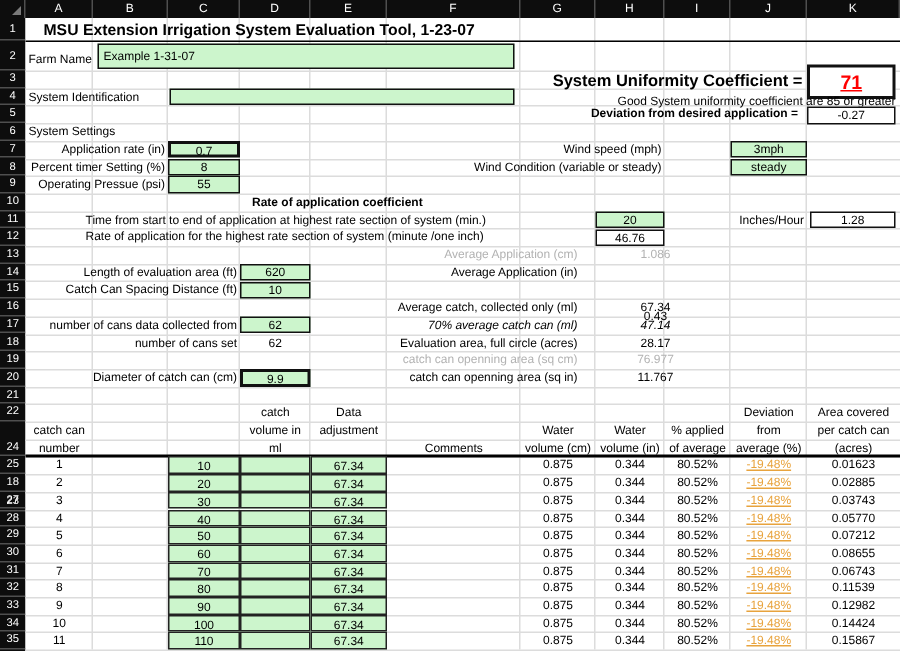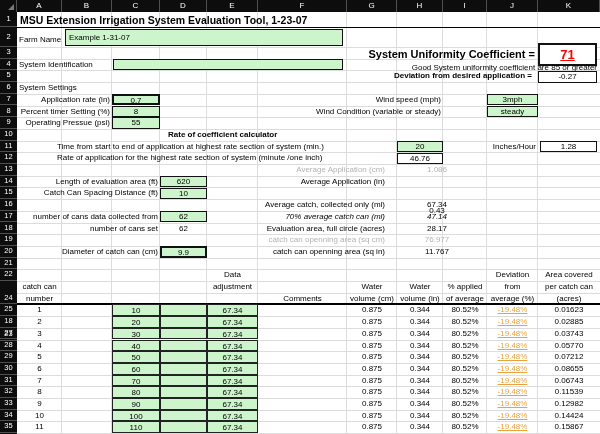--- a/index.html
+++ b/index.html
@@ -148,21 +148,21 @@
         <div class="hgrid" style="top: 339.2px;"></div>
         <div class="hgrid" style="top: 350.9px;"></div>
         <div class="hgrid" style="top: 362.6px;"></div>
         <div class="hgrid" style="top: 374.3px;"></div>
         <div class="hgrid" style="top: 386px;"></div>
         <div class="hgrid" style="top: 397.7px;"></div>
         <div class="hgrid" style="top: 409.4px;"></div>
         <div class="hgrid" style="top: 421.1px;"></div>
       </div>
 
-    <div class="title" style="left:3px;top:1px;text-align:center;">MSU Extension Irrigation System Evaluation Tool, 1-23-07</div>
+    <div class="title" style="left:12px;top:1px;text-align:center;">MSU Extension Irrigation System Evaluation Tool, 1-23-07</div>
     <div class="bline" style="top:15px;height:1px;"></div>
 
     <div class="lbl" style="left:2px;top:21px;line-height:13px;">Farm Name</div>
     <div class="box green" style="left:48px;top:16.5px;width:278px;height:17.5px;text-align:left;padding-left:3px;line-height:15px;">Example 1-31-07</div>
 
     <div class="coef" style="left:260px;top:35px;width:258px;line-height:15px;">System Uniformity Coefficient =</div>
     <div class="box thick coefval" style="left:521px;top:31px;width:59px;height:23px;">71</div>
     <div class="lbl r" style="left:280px;top:50.5px;width:300px;line-height:10px;">Good System uniformity coefficient are 85 or greater</div>
 
     <div class="lbl" style="left:2px;top:46.7px;">System Identification</div>
@@ -178,21 +178,21 @@
     <div class="lbl r" style="left:0px;top:93.5px;width:93px;">Percent timer Setting (%)</div>
     <div class="box green" style="left:95px;top:93.7px;width:48px;height:11.2px;">8</div>
     <div class="lbl r" style="left:0px;top:105.2px;width:93px;">Operating Pressue (psi)</div>
     <div class="box green" style="left:95px;top:105.4px;width:48px;height:11.2px;">55</div>
 
     <div class="lbl r" style="left:200px;top:81.8px;width:224px;">Wind speed (mph)</div>
     <div class="box green" style="left:470px;top:82px;width:51px;height:11.2px;">3mph</div>
     <div class="lbl r" style="left:200px;top:93.5px;width:224px;">Wind Condition (variable or steady)</div>
     <div class="box green" style="left:470px;top:93.7px;width:51px;height:11.2px;">steady</div>
 
-    <div class="lbl b" style="left:151px;top:116.9px;">Rate of coefficient calculator</div>
+    <div class="lbl b" style="left:151px;top:116.9px;">Rate of application coefficient</div>
     <div class="lbl" style="left:40px;top:128.6px;">Time from start to end of application at highest rate section of system (min.)</div>
     <div class="box green" style="left:380px;top:128.9px;width:46px;height:11.2px;">20</div>
     <div class="lbl r" style="left:430px;top:128.6px;width:89px;">Inches/Hour</div>
     <div class="box" style="left:523px;top:128.9px;width:57px;height:11.2px;">1.28</div>
     <div class="lbl" style="left:40px;top:140.3px;">Rate of application for the highest rate section of system (minute /one inch)</div>
     <div class="box" style="left:380px;top:140.6px;width:46px;height:11.2px;">46.76</div>
 
     <div class="lbl r gray" style="left:150px;top:152px;width:218px;">Average Application (cm)</div>
     <div class="plainval gray" style="left:380px;top:152px;width:80px;">1.086</div>
 
@@ -220,20 +220,23 @@
     <div class="lbl r gray" style="left:150px;top:222.2px;width:218px;">catch can openning area (sq cm)</div>
     <div class="plainval gray" style="left:380px;top:222.2px;width:80px;">76.977</div>
 
     <div class="lbl r" style="left:0px;top:233.9px;width:141px;">Diameter of catch can (cm)</div>
     <div class="box thick green" style="left:143px;top:233.9px;width:47px;height:11.7px;">9.9</div>
     <div class="lbl r" style="left:150px;top:233.9px;width:218px;">catch can openning area (sq in)</div>
     <div class="plainval" style="left:380px;top:233.9px;width:80px;">11.767</div>
 
     <div class="thead c-num" style="top:269px;">catch can
 number</div>
+    <div class="thead c-vol" style="top:257.3px;">catch
+volume in
+ml</div>
     <div class="thead c-adj" style="top:257.3px;">Data
 adjustment</div>
     <div class="thead c-com" style="top:280.7px;">Comments</div>
     <div class="thead c-g" style="top:269px;">Water
 volume (cm)</div>
     <div class="thead c-h" style="top:269px;">Water
 volume (in)</div>
     <div class="thead c-i" style="top:269px;">% applied
 of average</div>
     <div class="thead c-j" style="top:257.3px;">Deviation

